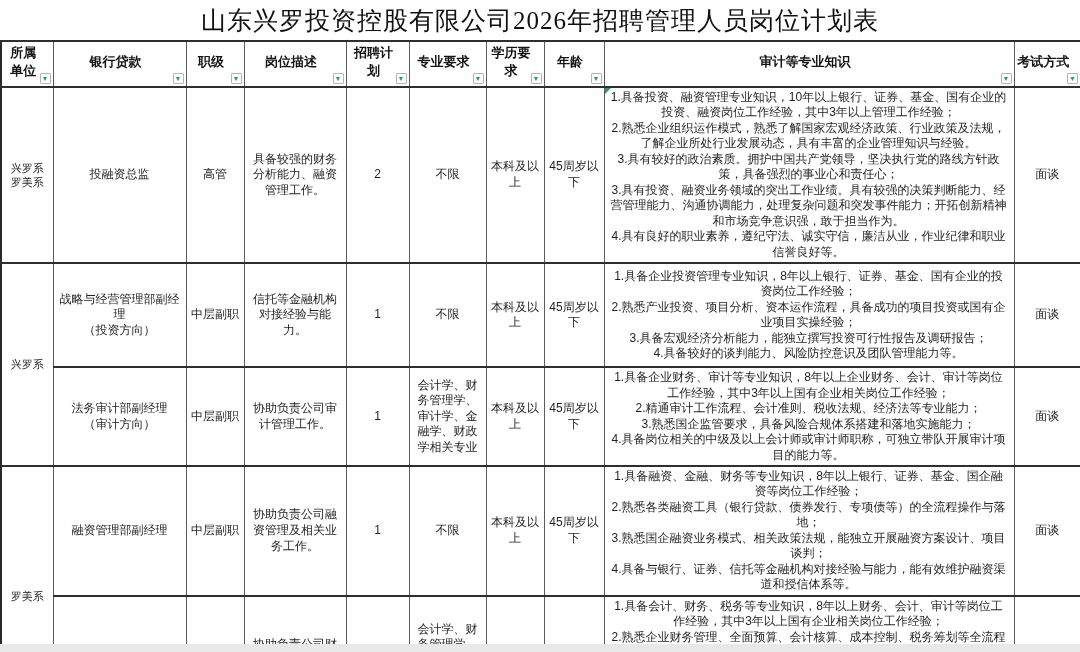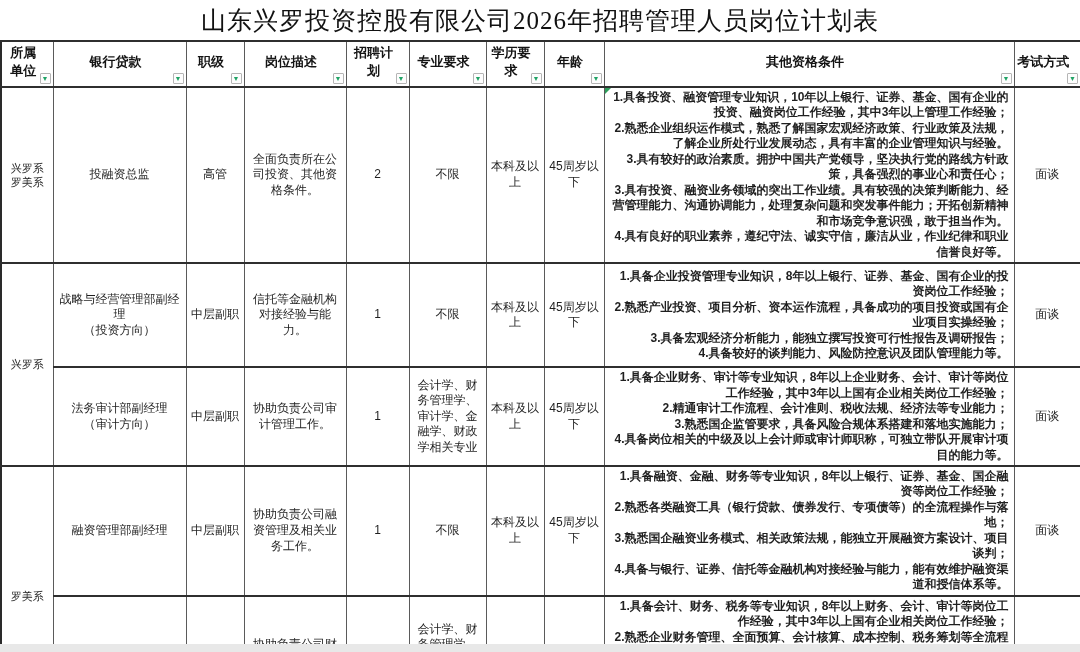--- a/index.html
+++ b/index.html
@@ -27,22 +27,22 @@
   th {
     font-size: 13px; font-weight: bold; text-align: center;
     position: relative; padding: 2px 10px 6px 2px; color: #141414;
     background: #ffffff;
   }
   td {
     font-size: 12px; text-align: center; padding: 2px 3px;
     line-height: 1.3; white-space: pre-line;
   }
   td.quals {
-    text-align: right; padding: 2px 5px 2px 4px;
-    line-height: 1.29; position: relative; font-weight: bold;
+    text-align: center; padding: 2px 5px 2px 4px;
+    line-height: 1.29; position: relative;
   }
   .filter-btn {
     position: absolute; right: 2px; bottom: 2px;
     width: 11px; height: 11px; background: #fdfdfd;
     border: 1px solid #b5b5b5; border-radius: 1px;
     color: #21a366; font-size: 7px; line-height: 9px;
     text-align: center; cursor: pointer; user-select: none;
   }
   .corner-flag {
     position: absolute; left: 0; top: 0; width: 0; height: 0;
@@ -73,30 +73,30 @@
     <tbody>
         <tr style="height:36px">
       <th><span>所属单位</span><span class="filter-btn">▼</span></th>
       <th><span>银行贷款</span><span class="filter-btn">▼</span></th>
       <th><span>职级</span><span class="filter-btn">▼</span></th>
       <th><span>岗位描述</span><span class="filter-btn">▼</span></th>
       <th><span>招聘计划</span><span class="filter-btn">▼</span></th>
       <th><span>专业要求</span><span class="filter-btn">▼</span></th>
       <th><span>学历要求</span><span class="filter-btn">▼</span></th>
       <th><span>年龄</span><span class="filter-btn">▼</span></th>
-      <th><span>其他资格条件</span><span class="filter-btn">▼</span></th>
+      <th><span>审计等专业知识</span><span class="filter-btn">▼</span></th>
       <th><span>考试方式</span><span class="filter-btn">▼</span></th>
     </tr>
 
     <tr style="height:153px">
       <td class="unit-cell">兴罗系
 罗美系</td>
       <td>投融资总监</td>
       <td>高管</td>
-      <td>全面负责所在公司投资、其他资格条件。</td>
+      <td>具备较强的财务分析能力、融资管理工作。</td>
       <td>2</td>
       <td>不限</td>
       <td>本科及以上</td>
       <td>45周岁以下</td>
       <td class="quals"><span class="corner-flag"></span><span>1.具备投资、融资管理专业知识，10年以上银行、证券、基金、国有企业的投资、融资岗位工作经验，其中3年以上管理工作经验；
 2.熟悉企业组织运作模式，熟悉了解国家宏观经济政策、行业政策及法规，了解企业所处行业发展动态，具有丰富的企业管理知识与经验。
 3.具有较好的政治素质。拥护中国共产党领导，坚决执行党的路线方针政策，具备强烈的事业心和责任心；
 3.具有投资、融资业务领域的突出工作业绩。具有较强的决策判断能力、经营管理能力、沟通协调能力，处理复杂问题和突发事件能力；开拓创新精神和市场竞争意识强，敢于担当作为。
 4.具有良好的职业素养，遵纪守法、诚实守信，廉洁从业，作业纪律和职业信誉良好等。</span></td>
       <td>面谈</td>

